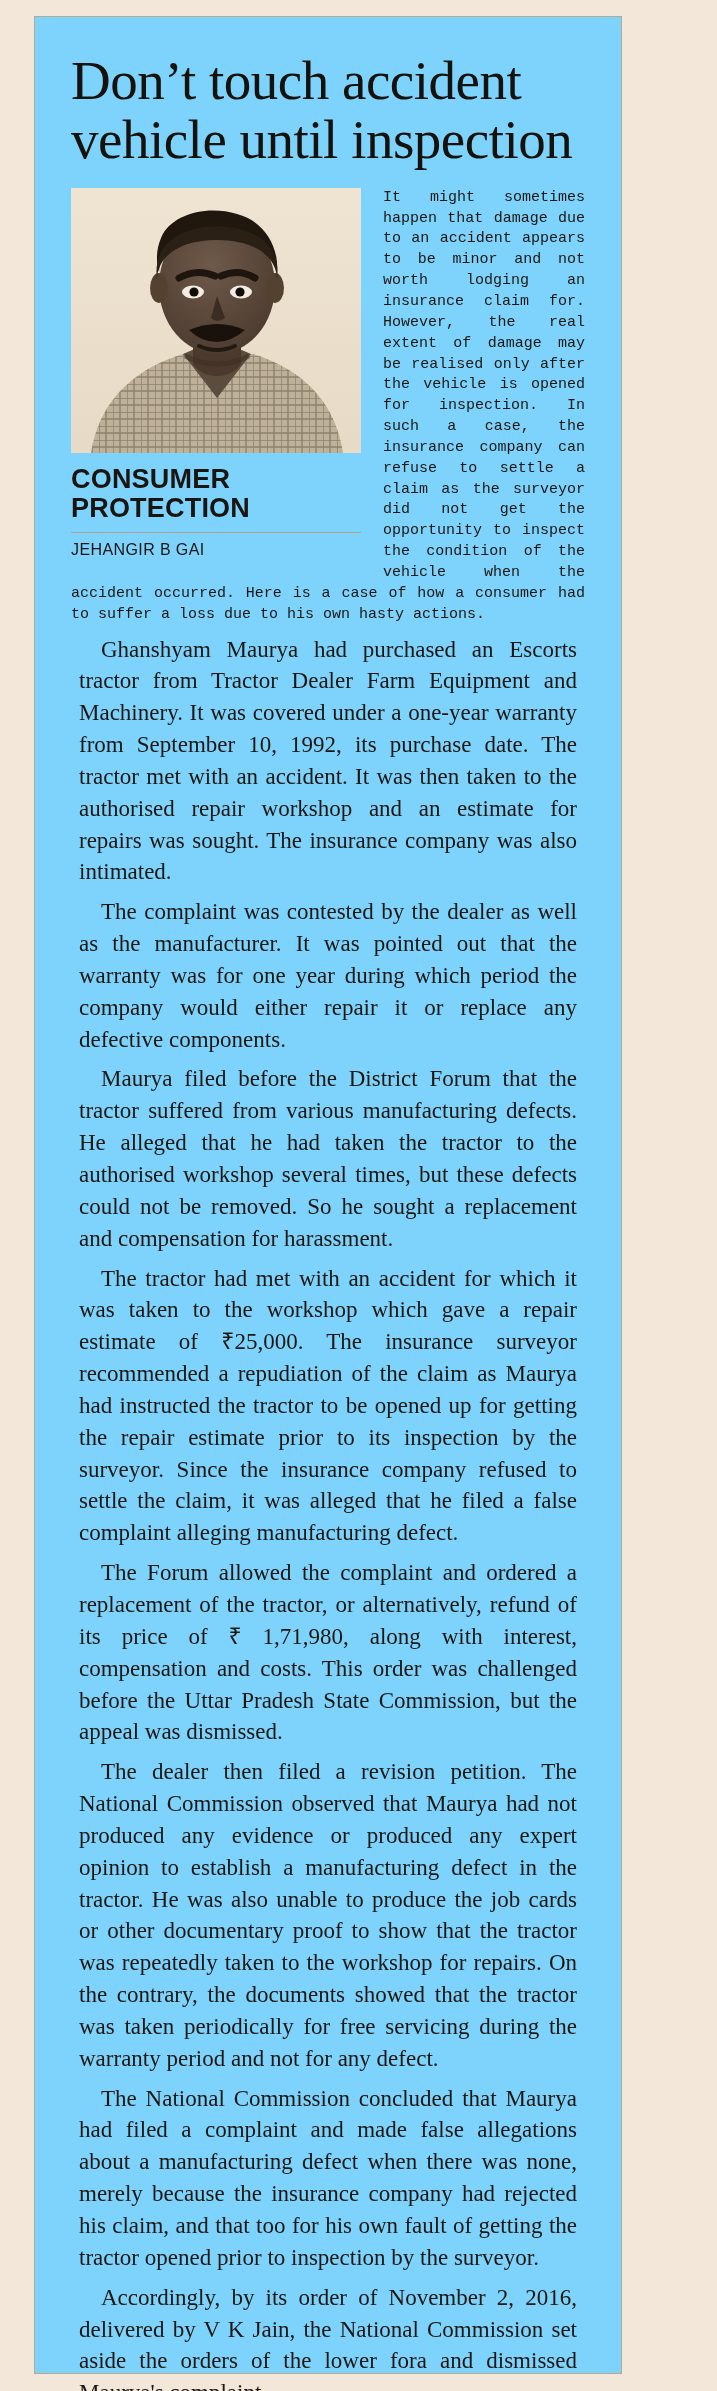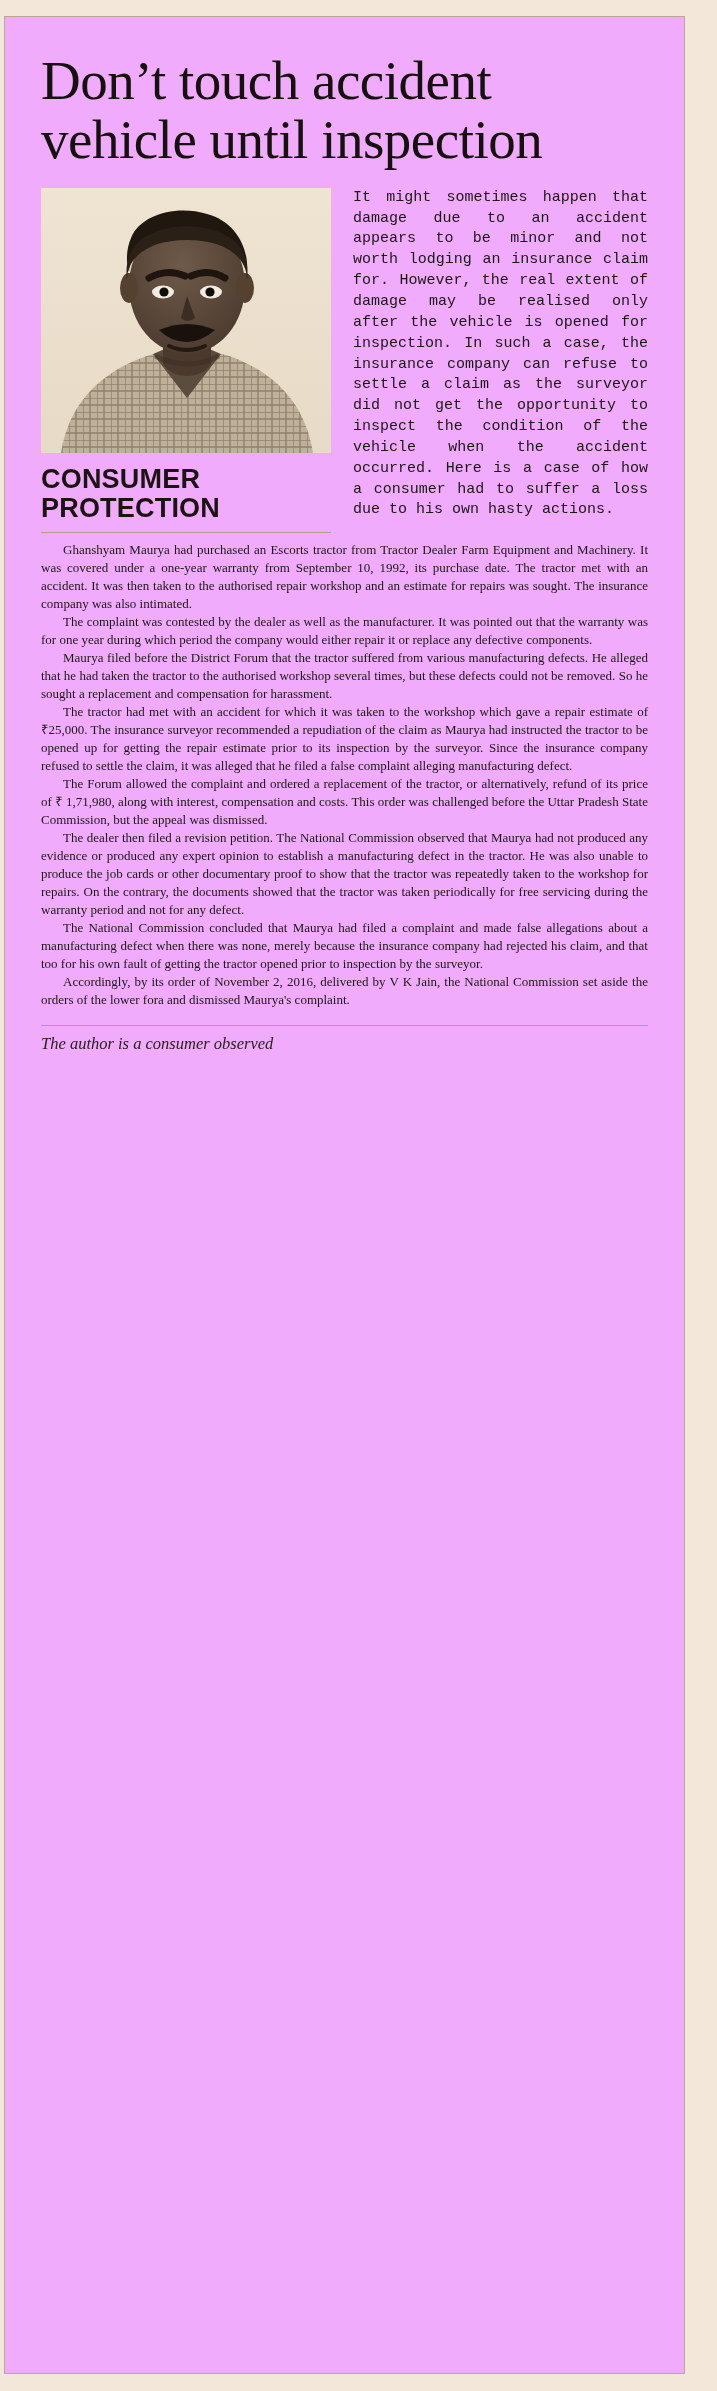--- a/index.html
+++ b/index.html
@@ -10,27 +10,27 @@
   body {
     width: 717px;
     height: 2391px;
     font-family: "Liberation Serif", serif;
     color: #1c1713;
     position: relative;
     overflow: hidden;
   }
   .page {
     position: absolute;
-    left: 4px;
+    left: 34px;
     top: 16px;
-    width: 681px;
+    width: 588px;
     height: 2358px;
     box-sizing: border-box;
     border: 1px solid #b9a892;
-    background: #f0abfc;
+    background: #7dd3fc;
     padding: 28px 36px 20px 36px;
   }
 
   .headline {
     font-family: "Liberation Serif", serif;
     font-size: 55px;
     line-height: 1.08;
     font-weight: 400;
     letter-spacing: -0.5px;
     margin: 6px 0 18px 0;
@@ -84,26 +84,26 @@
   .intro {
     font-size: 15px;
     line-height: 1.39;
     text-align: justify;
     text-justify: inter-word;
     hyphens: auto;
     font-family: Liberation Mono, monospace;
   }
 
   .body-text p {
-    font-size: 13px;
+    font-size: 23px;
     line-height: 1.385;
     text-align: justify;
     text-justify: inter-word;
     hyphens: auto;
-    margin: 0;
+    margin: 8px;
     text-indent: 22px;
   }
 
   .clear { clear: both; }
 
   .footer-rule {
     border: none;
     border-top: 1px solid #b0a08c;
     margin: 16px 0 8px 0;
   }
@@ -173,20 +173,21 @@
           <path d="M118 142 q28 -12 56 0 q-14 12 -28 12 q-16 0 -28 -12 Z" fill="#19120c"></path>
 
           <path d="M128 158 q18 8 36 0" stroke="#241a12" stroke-width="4" fill="none" stroke-linecap="round"></path>
 
           <path d="M114 168 q32 16 64 0" stroke="#3a2c21" stroke-width="5" fill="none" opacity="0.5"></path>
         </svg>
       </div>
 
       <div class="section-title">CONSUMER PROTECTION</div>
       <hr class="rule">
+      <div class="byline">JEHANGIR B GAI</div>
     </div>
 
     <div class="intro">It might sometimes happen that damage due to an accident appears to be minor and not worth lodging an insurance claim for. However, the real extent of damage may be realised only after the vehicle is opened for inspection. In such a case, the insurance company can refuse to settle a claim as the surveyor did not get the opportunity to inspect the condition of the vehicle when the accident occurred. Here is a case of how a consumer had to suffer a loss due to his own hasty actions.</div>
   </div>
 
   <div class="clear"></div>
 
   <div class="body-text">
     <p>Ghanshyam Maurya had purchased an Escorts tractor from Tractor Dealer Farm Equipment and Machinery. It was covered under a one-year warranty from September 10, 1992, its purchase date. The tractor met with an accident. It was then taken to the authorised repair workshop and an estimate for repairs was sought. The insurance company was also intimated.</p>
     <p>The complaint was contested by the dealer as well as the manufacturer. It was pointed out that the warranty was for one year during which period the company would either repair it or replace any defective components.</p>

